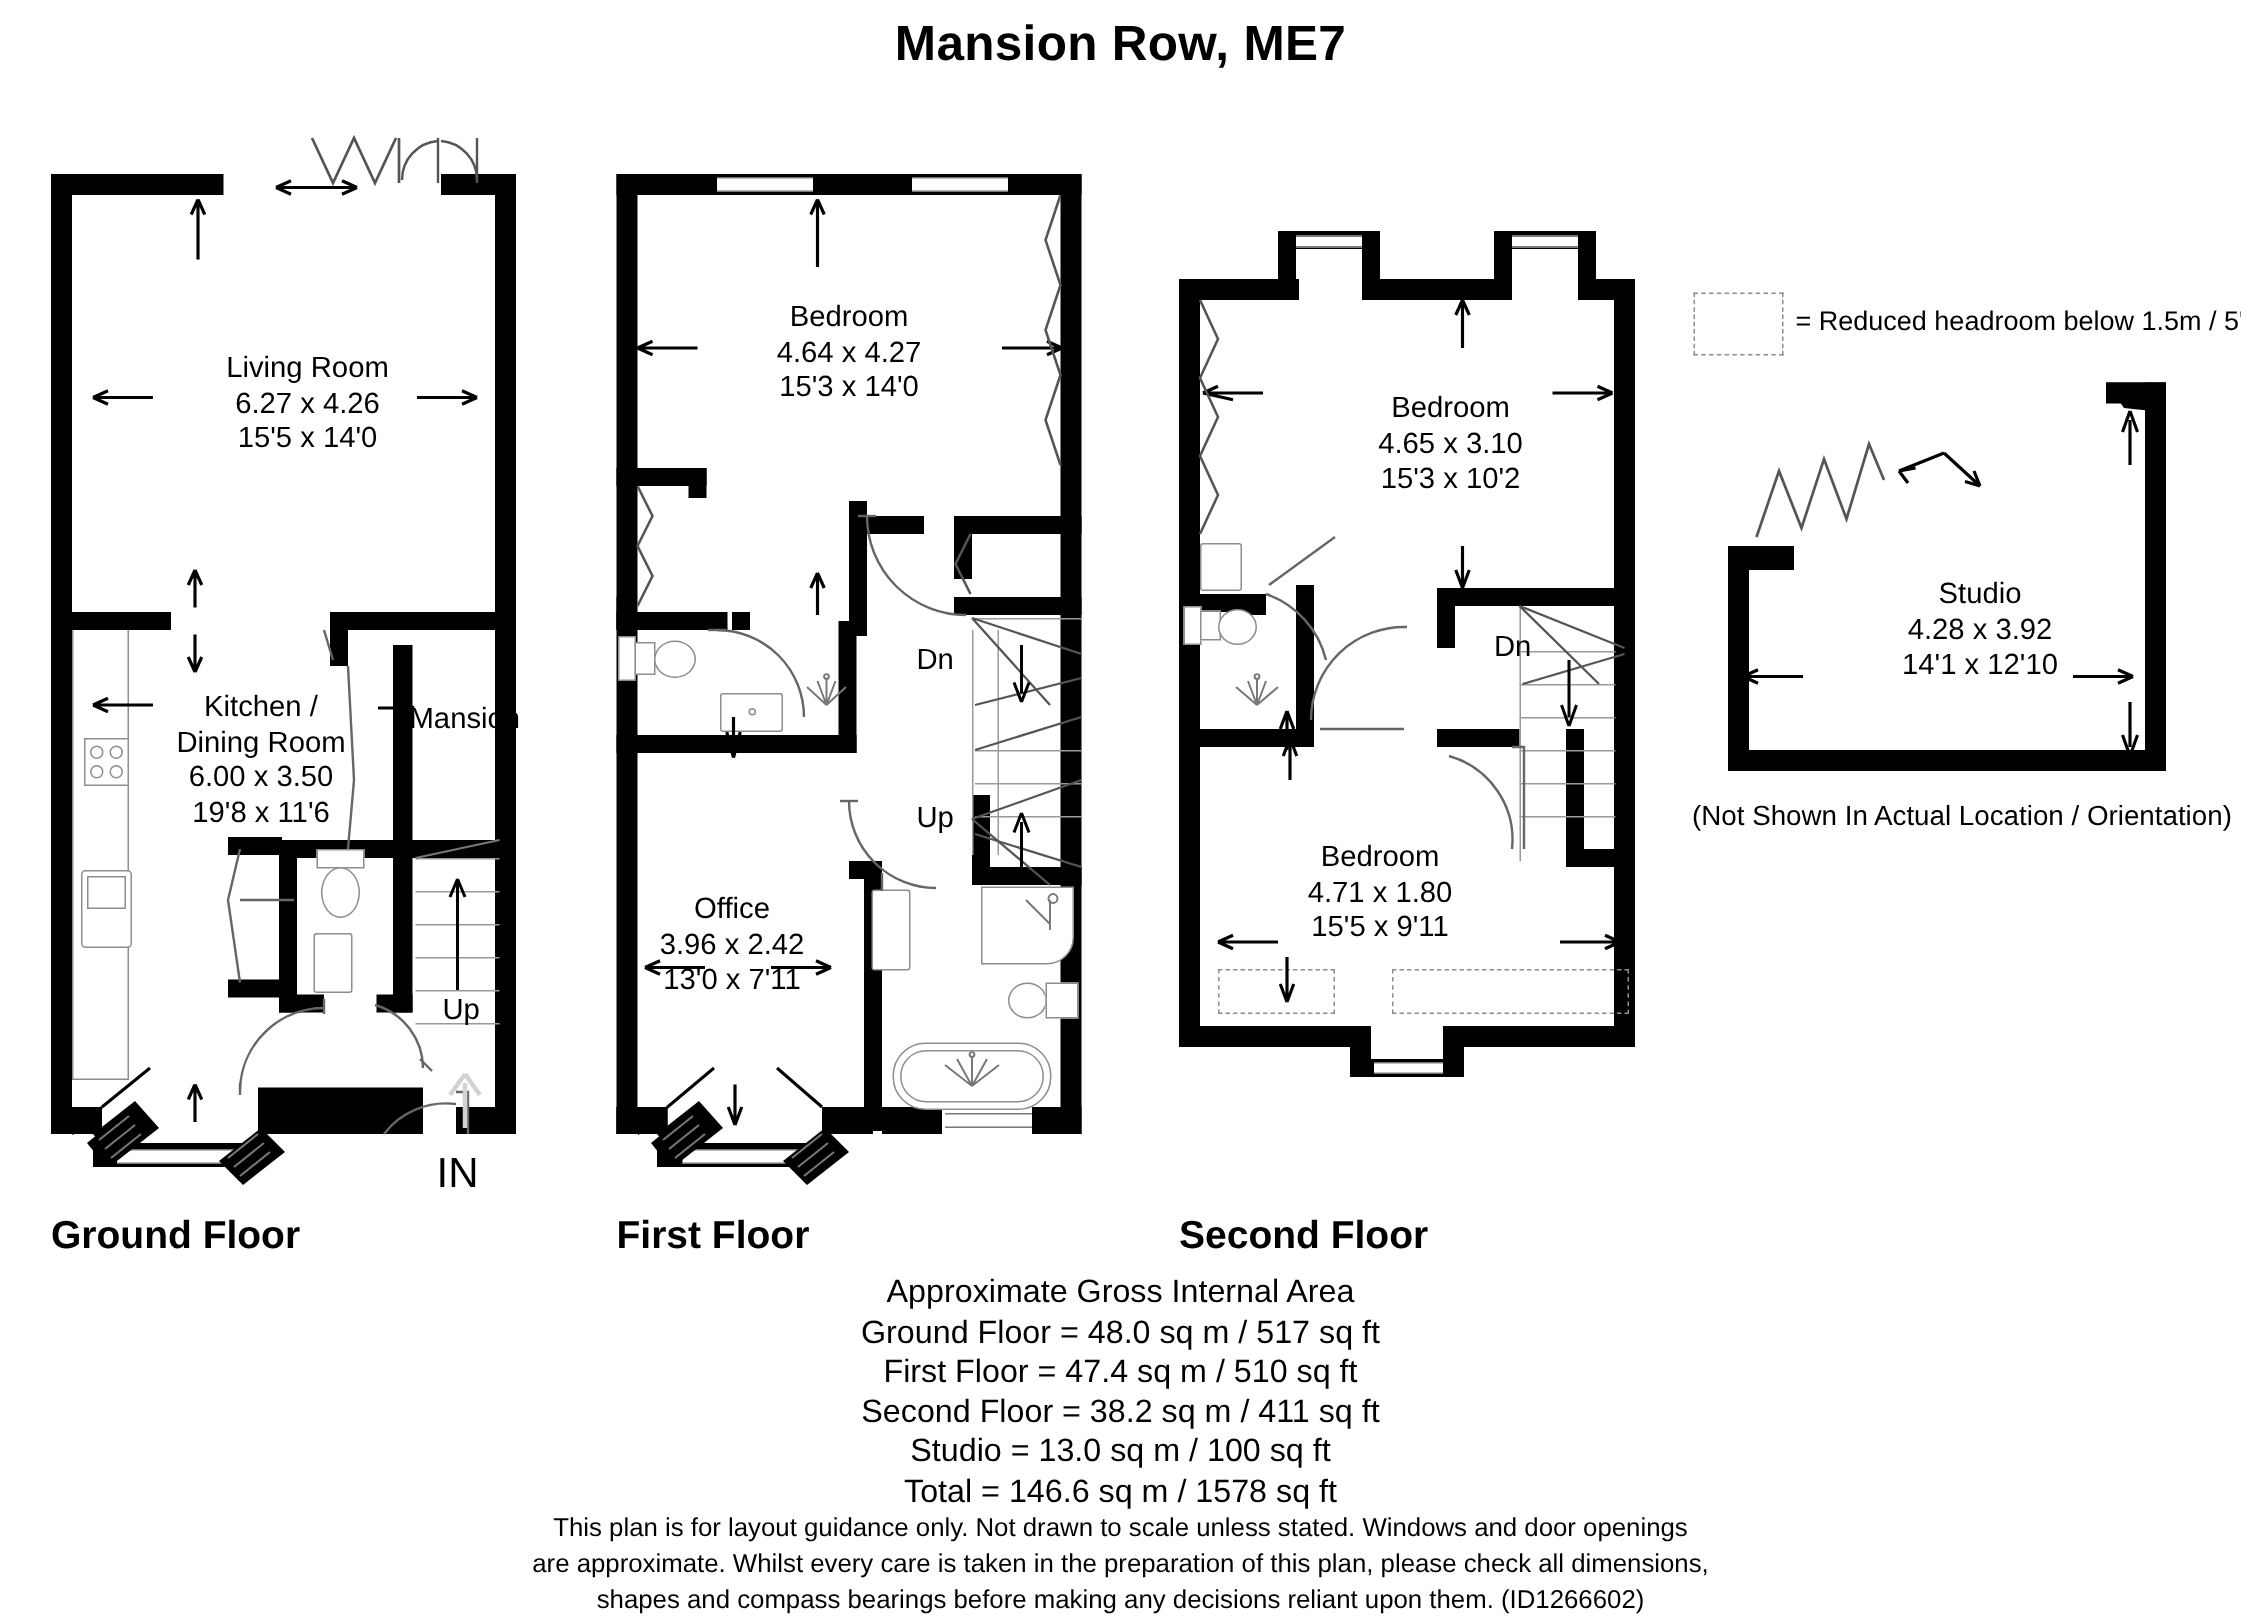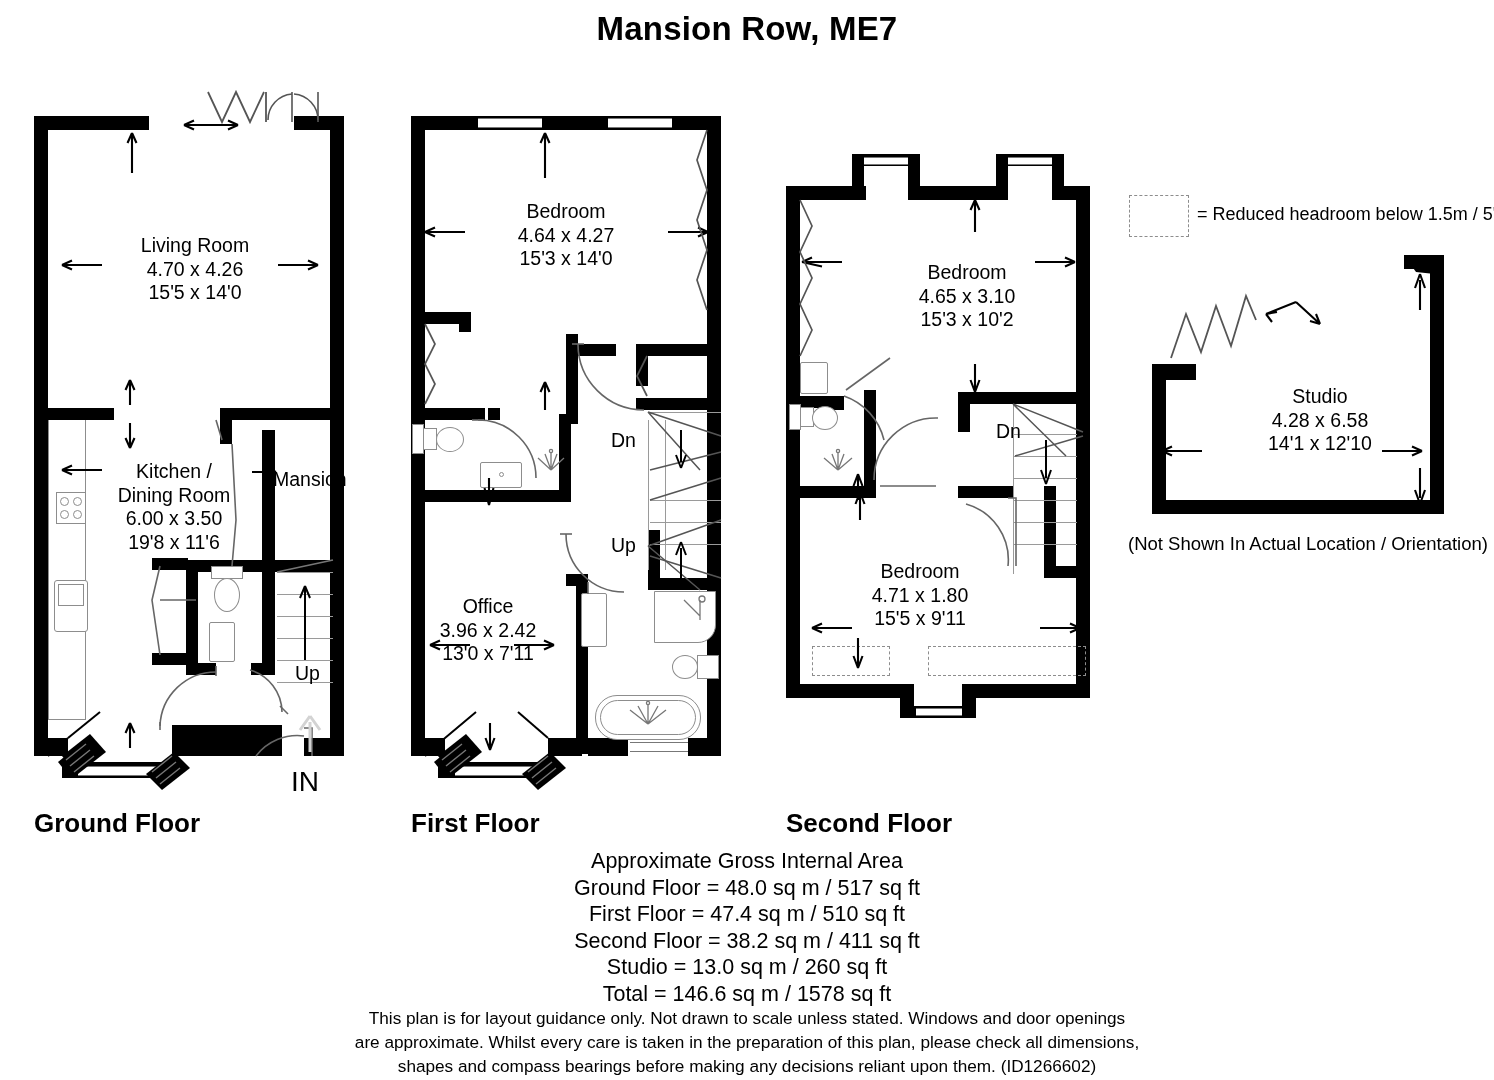--- a/index.html
+++ b/index.html
@@ -91,23 +91,23 @@
     <div class="fixr" style="left:214px;top:578px;width:26px;height:34px;"></div>
     <div class="fix" style="left:209px;top:622px;width:26px;height:40px;border-radius:2px;"></div>
 
     <div class="hair" style="left:277px;top:572px;width:56px;height:1.4px;"></div>
     <div class="hair" style="left:277px;top:594px;width:56px;height:1.4px;"></div>
     <div class="hair" style="left:277px;top:616px;width:56px;height:1.4px;"></div>
     <div class="hair" style="left:277px;top:638px;width:56px;height:1.4px;"></div>
     <div class="hair" style="left:277px;top:660px;width:56px;height:1.4px;"></div>
     <div class="hair" style="left:277px;top:682px;width:56px;height:1.4px;"></div>
 
-    <div class="room-label" style="left:85px;top:234px;width:220px;">
+    <div class="room-label" style="left:95px;top:234px;width:220px;">
       <span class="nm">Living Room</span>
-      <span class="nm">4.70 x 4.26</span>
+      <span class="nm">6.27 x 4.26</span>
       <span class="nm">15'5 x 14'0</span>
     </div>
 
     <div class="room-label" style="left:64px;top:460px;width:220px;">
       <span class="nm">Kitchen /</span>
       <span class="nm">Dining Room</span>
       <span class="nm">6.00 x 3.50</span>
       <span class="nm">19'8 x 11'6</span>
     </div>
 
@@ -268,21 +268,21 @@
 
   <div>
     <div class="w" style="left:1152px;top:364px;width:14px;height:150px;"></div>
     <div class="w" style="left:1152px;top:500px;width:292px;height:14px;"></div>
     <div class="w" style="left:1430px;top:255px;width:14px;height:259px;"></div>
     <div class="w" style="left:1404px;top:255px;width:40px;height:14px;"></div>
     <div class="w" style="left:1152px;top:364px;width:42px;height:14px;"></div>
 
     <div class="room-label" style="left:1225px;top:385px;width:190px;">
       <span class="nm">Studio</span>
-      <span class="nm">4.28 x 6.58</span>
+      <span class="nm">4.28 x 3.92</span>
       <span class="nm">14'1 x 12'10</span>
     </div>
 
     <div class="studio-note" style="left:1128px;top:533px;">(Not Shown In Actual Location / Orientation)</div>
   </div>
 
   <svg class="ov" viewBox="0 0 1494 1080">
     <g stroke="#000" stroke-width="2.1" fill="none">
 
       <path d="M132 133 L132 173 M132 133 L127.5 143 M132 133 L136.5 143"></path>
@@ -458,21 +458,21 @@
       <polygon points="1152,364 1196,364 1196,380 1158,380"></polygon>
       <polygon points="1404,255 1444,255 1444,275 1416,272"></polygon>
     </g>
   </svg>
 
   <div id="area-block">
     <div>Approximate Gross Internal Area</div>
     <div>Ground Floor = 48.0 sq m / 517 sq ft</div>
     <div>First Floor = 47.4 sq m / 510 sq ft</div>
     <div>Second Floor = 38.2 sq m / 411 sq ft</div>
-    <div>Studio = 13.0 sq m / 260 sq ft</div>
+    <div>Studio = 13.0 sq m / 100 sq ft</div>
     <div>Total = 146.6 sq m / 1578 sq ft</div>
   </div>
 
   <div id="disclaimer">
     <div>This plan is for layout guidance only. Not drawn to scale unless stated. Windows and door openings</div>
     <div>are approximate. Whilst every care is taken in the preparation of this plan, please check all dimensions,</div>
     <div>shapes and compass bearings before making any decisions reliant upon them. (ID1266602)</div>
   </div>
 
 </div>

